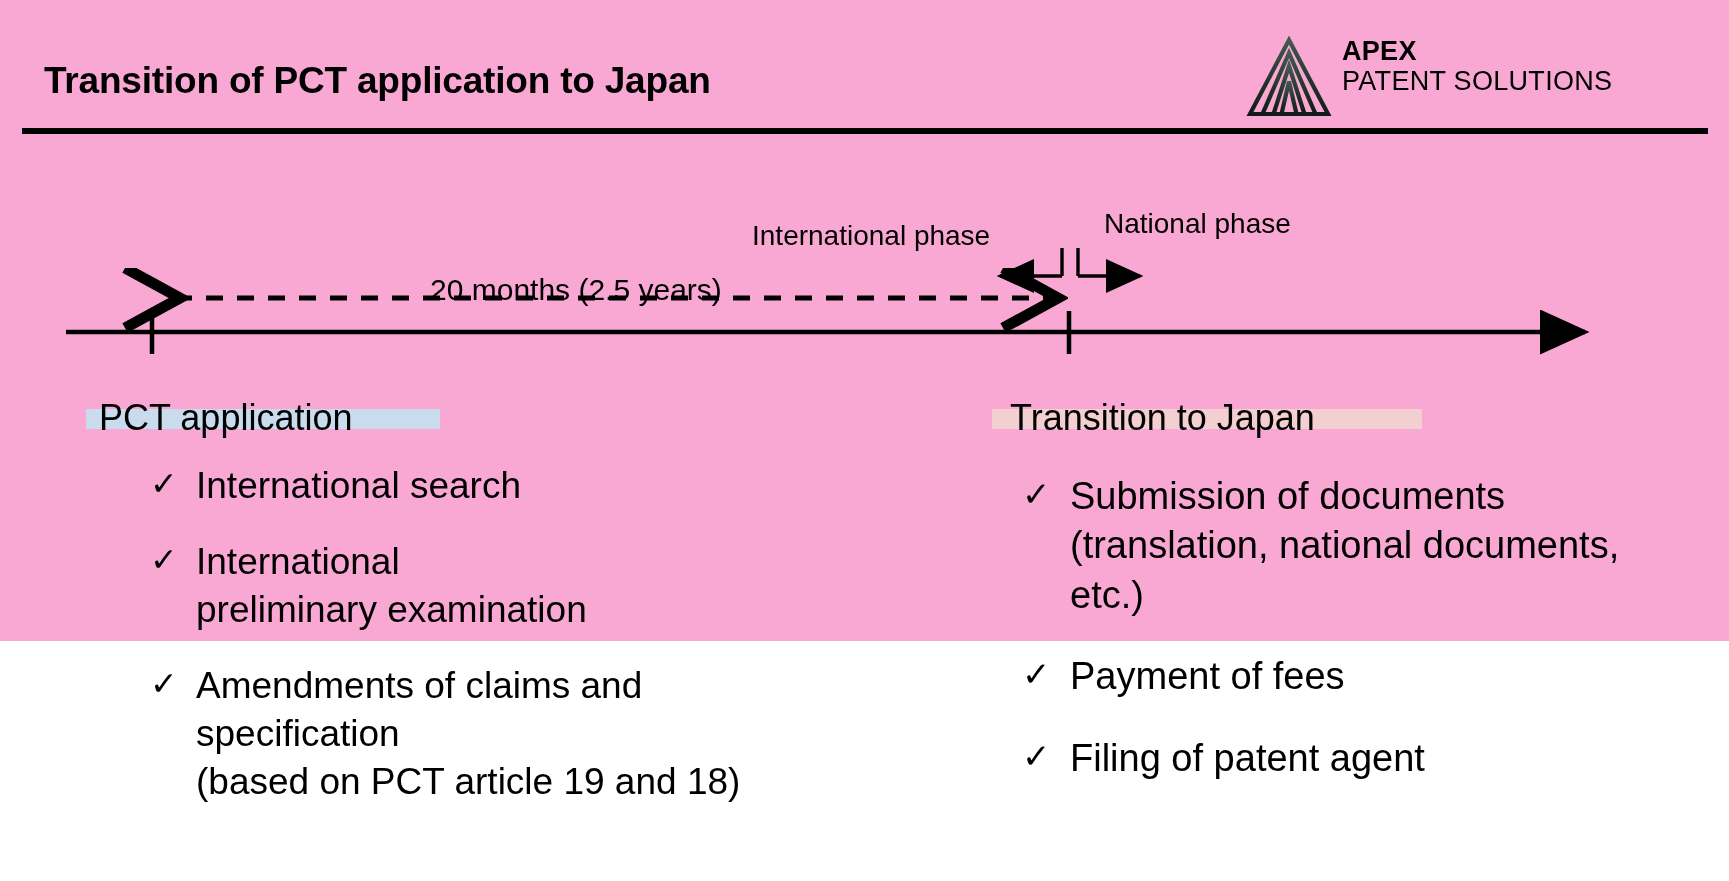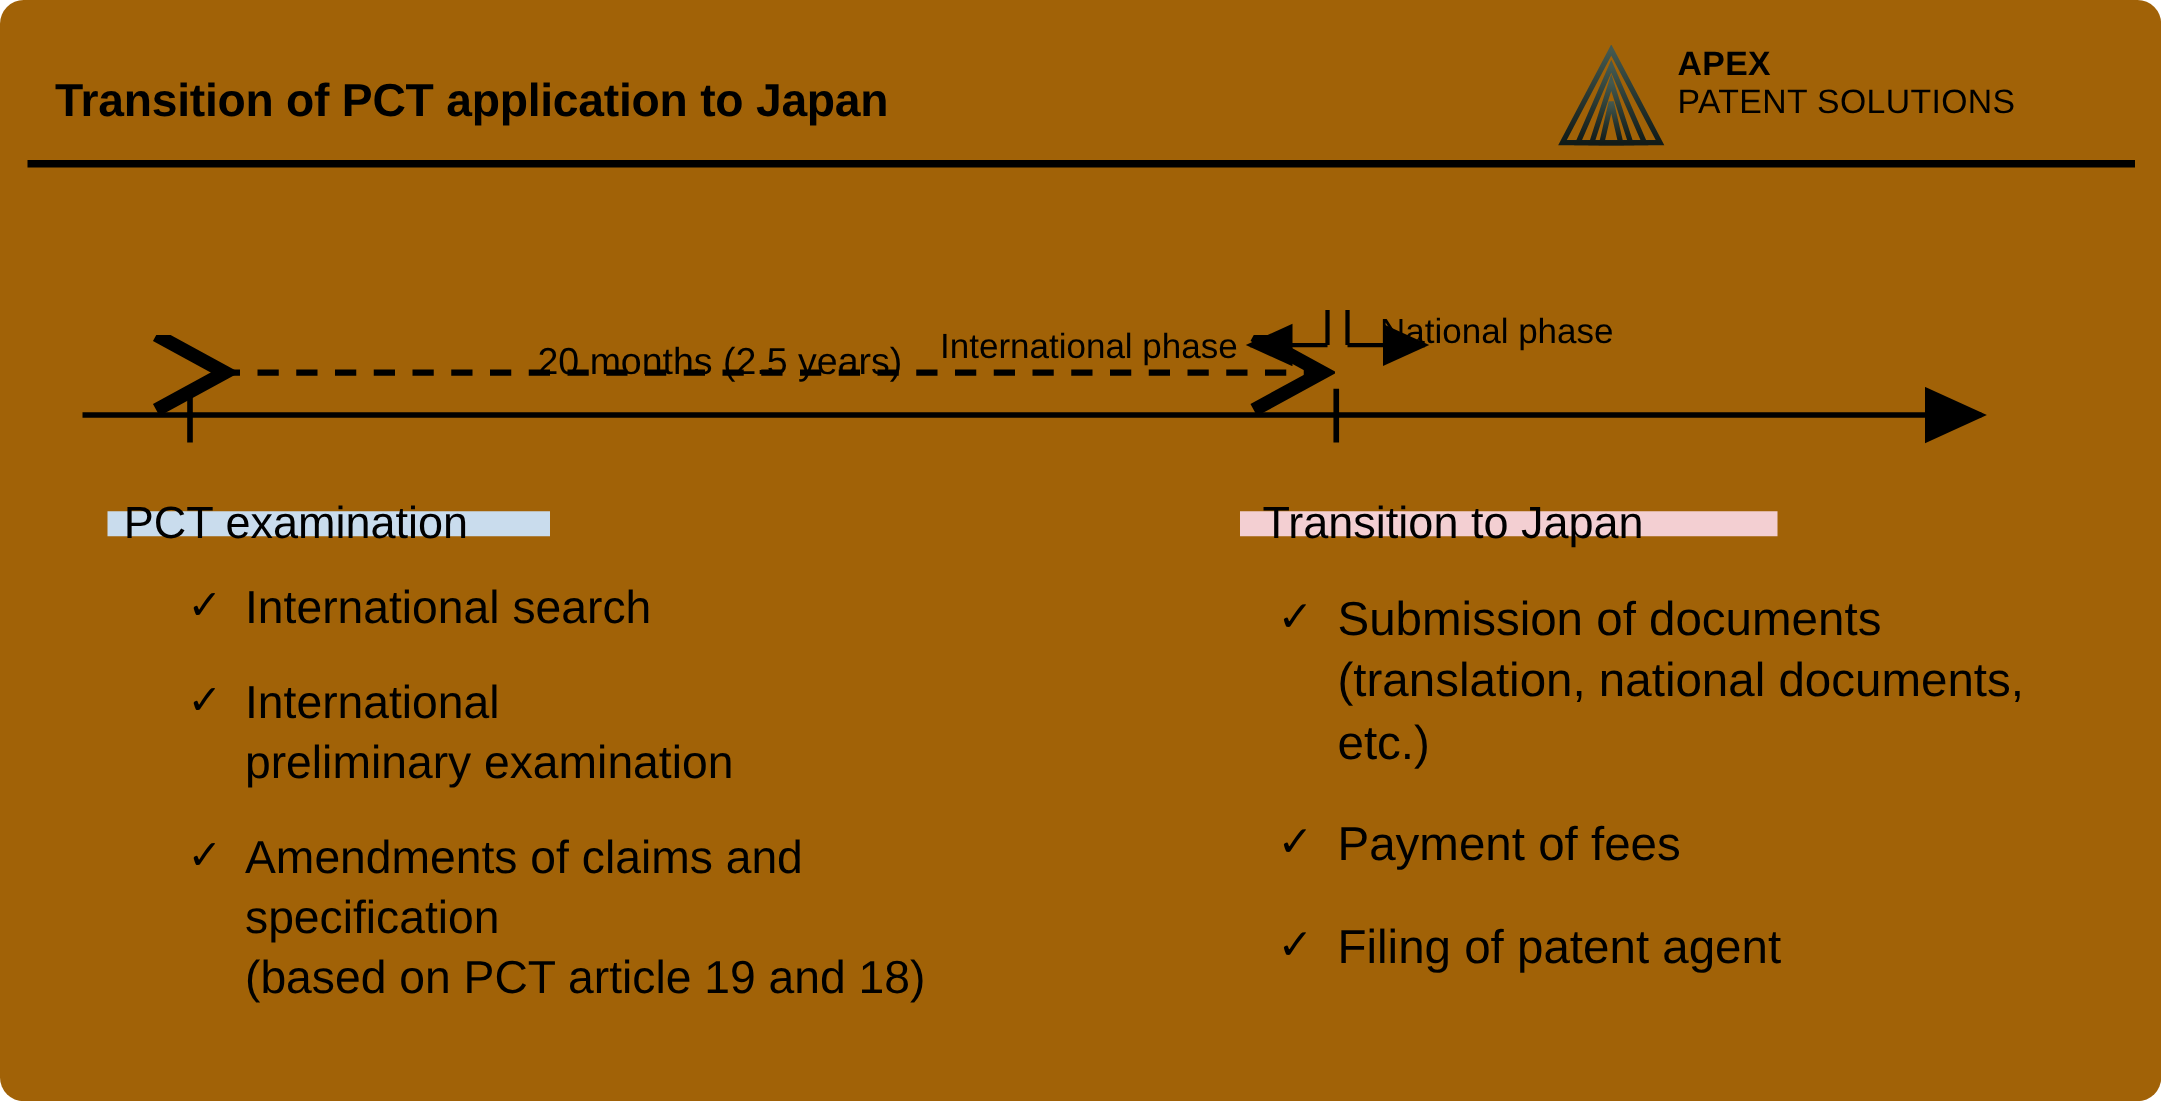--- a/index.html
+++ b/index.html
@@ -10,23 +10,22 @@
   body {
     width: 1729px;
     height: 881px;
     font-family: "Liberation Sans", sans-serif;
     color: #000000;
     overflow: hidden;
   }
   #slide {
     position: relative;
     width: 1729px;
-    height: 881px;
-    background: #a16207;
-    border-radius: 19px;
+    height: 641px;
+    background: #f9a8d4;
   }
 
   
   .slide-title {
     position: absolute;
     left: 44px;
     top: 62px;
     font-size: 37px;
     font-weight: bold;
     letter-spacing: -0.2px;
@@ -84,21 +83,20 @@
     top: 180px;
     width: 1729px;
     height: 190px;
   }
 
   .phase-label {
     position: absolute;
     font-size: 28px;
     white-space: nowrap;
     line-height: 1;
-    margin-top: 41px;
   }
   .phase-intl { left: 752px; top: 222px; }
   .phase-natl { left: 1104px; top: 210px; }
 
   .duration-label {
     position: absolute;
     left: 430px;
     top: 275px;
     font-size: 30px;
     white-space: nowrap;
@@ -221,21 +219,21 @@
     <g>
       <line x1="66" y1="152" x2="1585" y2="152" stroke="#000" stroke-width="4.5" marker-end="url(#ahRight)"></line>
 
       <line x1="152" y1="131" x2="152" y2="174" stroke="#000" stroke-width="4.5"></line>
 
       <line x1="1069" y1="131" x2="1069" y2="174" stroke="#000" stroke-width="4.5"></line>
     </g>
   </svg>
 
   <div class="hl-bar hl-left" style="background: rgb(201, 220, 237);"></div>
-  <div class="milestone milestone-left">PCT examination</div>
+  <div class="milestone milestone-left">PCT application</div>
 
   <div class="hl-bar hl-right" style="background: rgb(243, 207, 210);"></div>
   <div class="milestone milestone-right">Transition to Japan</div>
 
   <div class="col col-left">
     <div class="bullet">
       <span class="check">✓</span>
       <span class="btext">International search</span>
     </div>
     <div class="bullet">

